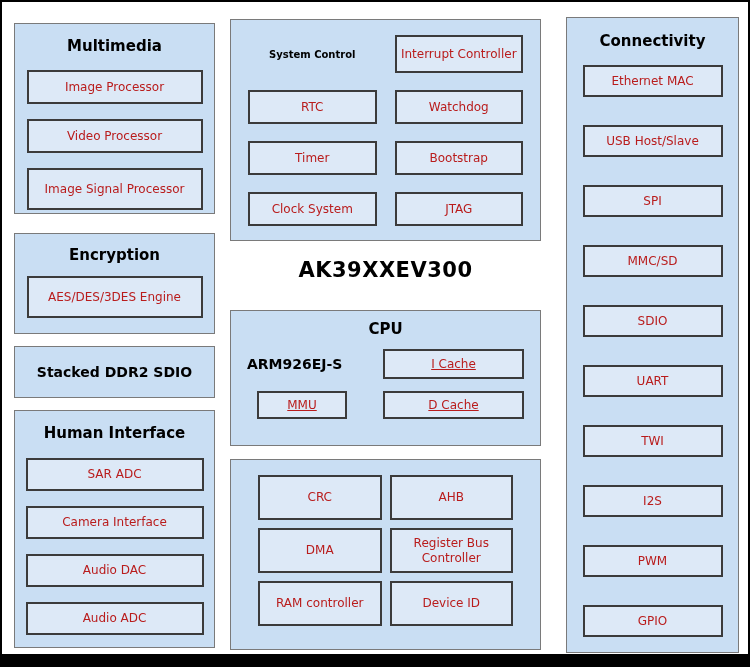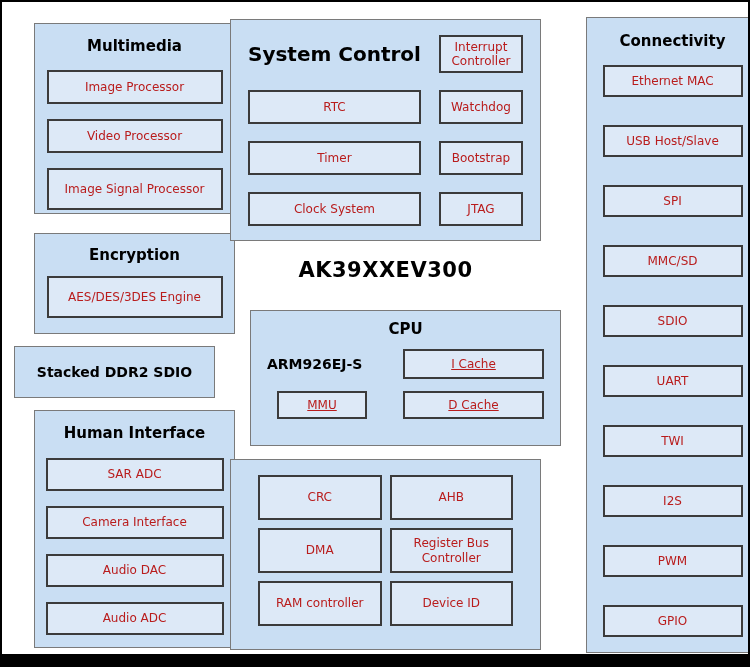--- a/index.html
+++ b/index.html
@@ -19,21 +19,20 @@
   }
   .block {
     position: absolute;
     background: #c9def3;
     border: 1px solid #7a7a7a;
   }
   .col {
     display: flex;
     flex-direction: column;
     align-items: center;
-    margin-left: 20px;
   }
   .block-title {
     font-weight: bold;
     font-size: 15px;
     text-align: center;
     white-space: nowrap;
   }
   .box {
     background: #dde9f7;
     border: 2px solid #3b3b3b;
@@ -64,21 +63,21 @@
   .human .box:last-child { margin-bottom: 0; }
   
   .syscontrol { left: 228px; top: 17px; width: 311px; height: 222px; }
   .sc-grid {
     display: grid;
     grid-template-columns: 1fr 1fr;
     column-gap: 18px;
     row-gap: 17px;
     padding: 15px 17px;
   }
-  .sc-title { display: flex; align-items: center; justify-content: center; font-size: 20px; }
+  .sc-title { display: flex; align-items: center; justify-content: center; font-size: 10px; }
   .sc-grid .box { height: 34px; }
   .sc-grid .box.tall { height: 38px; }
   
   .chip-title {
     position: absolute;
     left: 228px;
     top: 256px;
     width: 311px;
     text-align: center;
     font-weight: bold;

